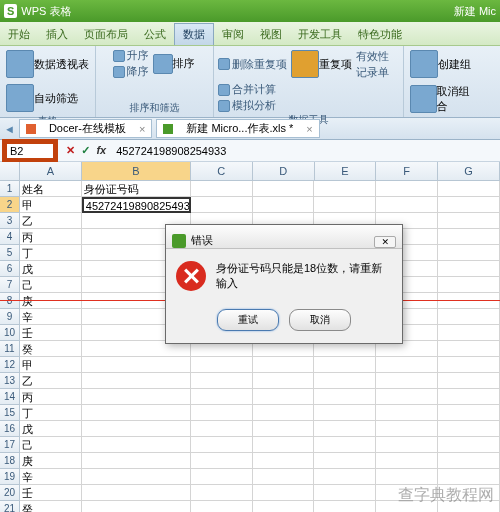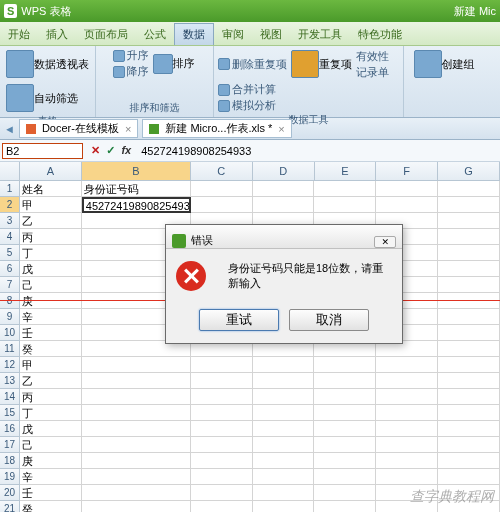--- a/index.html
+++ b/index.html
@@ -13,24 +13,24 @@
 .ribbon{background:linear-gradient(#e8f0f7,#d5e2ee);height:72px;display:flex;border-bottom:1px solid #9bb3c8}
 .rgroup{border-right:1px solid #b8cad9;padding:2px 4px;display:flex;flex-direction:column;align-items:center;justify-content:space-between}
 .rgroup .label{font-size:10px;color:#3a5a7a;text-align:center}
 .rgroup .icons{display:flex;gap:2px;flex-wrap:wrap;align-items:center}
 .rbtn{display:flex;flex-direction:row;align-items:center;padding:2px;min-width:32px}
 .ricon{width:20px;height:20px;background:#7aa8d0;border:1px solid #5a88b0;border-radius:2px}
 .ricon.big{width:28px;height:28px}
 .smallrow{display:flex;flex-direction:column;gap:1px;font-size:10px;color:#3a5a7a}
 .smallrow span{display:flex;align-items:center;gap:2px}
 .doctabs{background:linear-gradient(#e8f0f7,#d5e2ee);height:22px;display:flex;align-items:center;padding:0 4px;border-bottom:1px solid #9bb3c8;gap:4px}
-.doctab{background:#fff;border:1px solid #a7bfd3;padding:1px 6px;display:flex;align-items:center;gap:6px;font-size:10px}
+.doctab{background:#fff;border:1px solid #a7bfd3;padding:1px 6px;display:flex;align-items:center;gap:13px;font-size:10px}
 .doctab .x{color:#888}
 .fbar{height:22px;display:flex;align-items:center;border-bottom:1px solid #c7d4e0;background:#f4f8fb}
-.namebox{width:81px;border:1px solid #c2410c;background:#fff;padding:1px 3px;margin:12px 2px}
+.namebox{width:56px;border:5px solid #c2410c;background:#fff;padding:1px 3px;margin:12px 2px}
 .fbtns{display:flex;gap:6px;padding:0 6px}
 .fbtns span{font-weight:bold}
 .fx{font-style:italic;font-weight:bold;color:#333}
 .finput{flex:1;padding:1px 4px}
 .grid{position:relative}
 .colhdr{display:flex;background:linear-gradient(#f5f8fb,#e4ecf3);border-bottom:1px solid #b7c6d3}
 .corner{width:22px;height:18px;border-right:1px solid #b7c6d3;background:linear-gradient(#f5f8fb,#e4ecf3)}
 .ch{width:68px;height:18px;border-right:1px solid #b7c6d3;text-align:center;color:#3a5a7a;line-height:18px}
 .ch.wide{width:120px}
 .ch.sel{background:#f8d58a}
@@ -39,28 +39,28 @@
 .rh{width:22px;background:linear-gradient(#f5f8fb,#e4ecf3);border-right:1px solid #b7c6d3;border-bottom:1px solid #b7c6d3;text-align:center;color:#3a5a7a;font-size:10px;line-height:16px}
 .rh.sel{background:#f8d58a}
 .cell{width:68px;border-right:1px solid #d4d4d4;border-bottom:1px solid #d4d4d4;padding:0 2px;line-height:16px;overflow:hidden;white-space:nowrap}
 .cell.wide{width:120px}
 .cell.active{border:2px solid #333;line-height:14px}
 .redline{position:absolute;left:0;right:0;top:300px;height:1px;background:#e03020}
 .dialog{position:absolute;left:165px;top:224px;width:238px;background:#f0f0f0;border:1px solid #6a6a6a;box-shadow:2px 2px 8px rgba(0,0,0,.3)}
 .dlgtitle{background:linear-gradient(#fdfdfd,#e6e6e6);height:24px;display:flex;align-items:flex-end;padding:0 6px;border-bottom:1px solid #c0c0c0}
 .dlgtitle .ticon{width:14px;height:14px;background:#4a9a2a;border-radius:2px;margin-right:5px}
 .dlgtitle .dx{margin-left:auto;border:1px solid #aaa;border-radius:2px;padding:0 6px;font-size:9px;background:#f5f5f5}
-.dlgbody{padding:12px 10px;display:flex;align-items:center;gap:22px}
+.dlgbody{padding:12px 10px;display:flex;align-items:center;gap:10px}
 .erricon{width:30px;height:30px;border-radius:50%;background:#d92b1f;position:relative;flex-shrink:0}
 .erricon:before,.erricon:after{content:"";position:absolute;left:14px;top:6px;width:3px;height:18px;background:#fff;transform:rotate(45deg)}
 .erricon:after{transform:rotate(-45deg)}
 .dlgbtns{display:flex;justify-content:center;gap:10px;padding:6px 0 12px}
-.dlgbtns button{width:80px;height:22px;background:linear-gradient(#fdfdfd,#e2e2e2);border:1px solid #8a8a8a;border-radius:2px;font-size:13px}
+.dlgbtns button{width:62px;height:22px;background:linear-gradient(#fdfdfd,#e2e2e2);border:1px solid #8a8a8a;border-radius:9px;font-size:10px}
 .dlgbtns button.primary{border:1px solid #4a7ab0;box-shadow:0 0 2px #6aa0e0}
-.watermark{position:absolute;right:6px;bottom:6px;color:rgba(120,120,120,.6);font-size:14px;font-style:italic}
+.watermark{position:absolute;right:6px;bottom:6px;color:rgba(120,120,120,.6);font-size:16px;}
 </style>
 </head>
 <body>
 
 <div class="titlebar">
   <span class="logo">S</span>
   <span>WPS 表格</span>
   <span class="right">新建 Mic</span>
 </div>
 
@@ -141,20 +141,24 @@
       </div>
     </div>
     <div class="label">数据工具</div>
   </div>
   <div class="rgroup" style="width:80px;border-right:none">
     <div class="icons">
       <div class="rbtn">
           <div class="ricon big"></div>
           <span>创建组</span>
         </div>
+      <div class="rbtn">
+          <div class="ricon big"></div>
+          <span>取消组合</span>
+        </div>
     </div>
   </div>
 </div>
 
 <div class="doctabs">
   <span style="color:#5a88b0">◄</span>
   <div class="doctab">
       <span style="width:10px;height:10px;background:#e06030;display:inline-block"></span>
       <span>Docer-在线模板</span>
       <span class="x">×</span>

